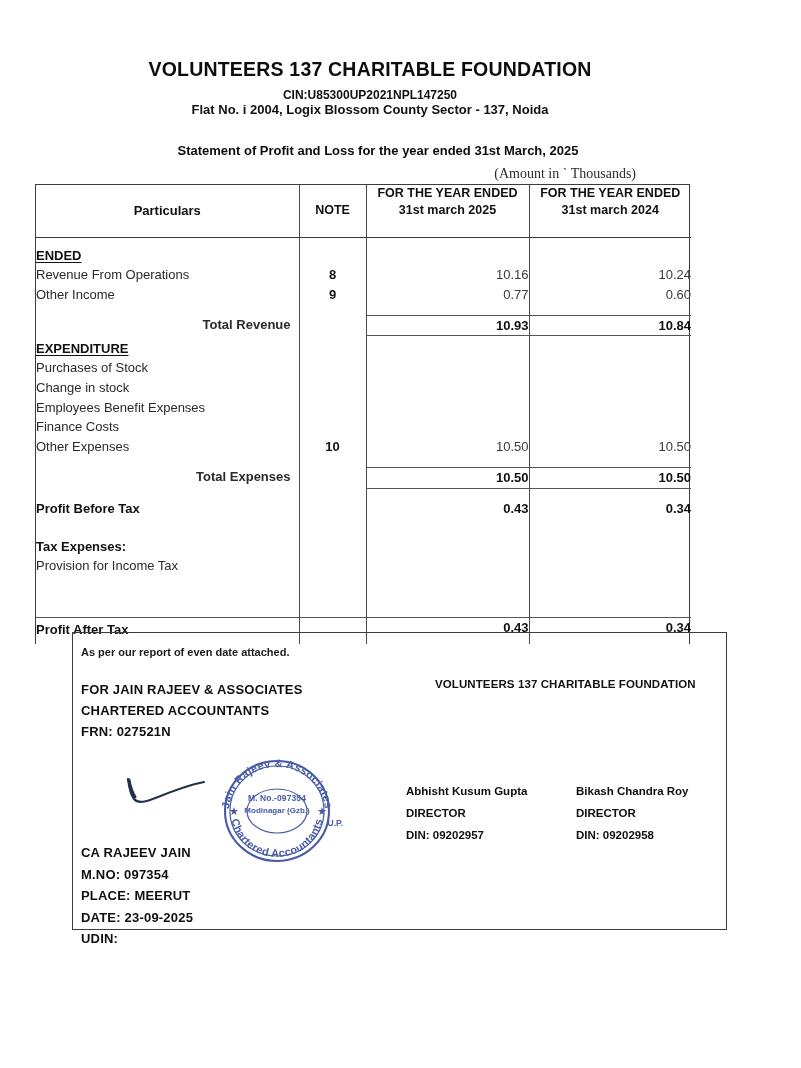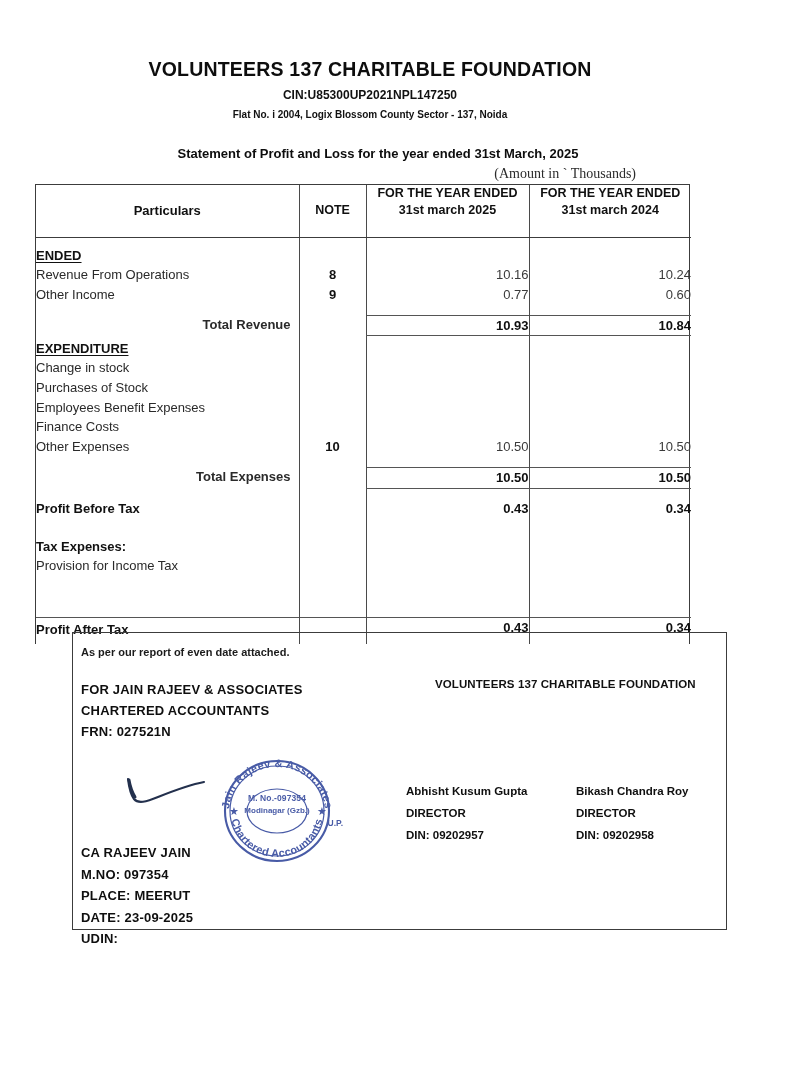--- a/index.html
+++ b/index.html
@@ -20,21 +20,21 @@
   
   .hdr { text-align: center; padding-top: 58px; }
   .org-name {
     font-size: 19.5px; font-weight: 700; letter-spacing: .2px;
     color: #0d0d0d;
   }
   .cin {
     font-size: 12px; font-weight: 700; margin-top: 7px; color:#111;
   }
   .addr {
-    font-size: 10px; font-weight: 700; margin-top: 7px; color:#111;
+    font-size: 13px; font-weight: 700; color:#111;
   }
   .stmt-title {
     font-size: 13px; font-weight: 700; margin-top: 26px; color:#0d0d0d;padding-left:16px;
   }
 
   
   .amount-note {
     position: absolute; right: 104px; top: 166px;
     font-family: "Liberation Serif", serif;
     font-size: 14px; color: #2b2b2b;
@@ -230,27 +230,27 @@
         </tr>
 
         <tr>
           <td class="lbl section" style="padding-top:3px;">EXPENDITURE</td>
           <td class="vline-note"></td>
           <td class="vline-y1"></td>
           <td class="vline-y2"></td>
         </tr>
 
         <tr>
-          <td class="lbl">Change in stock</td>
+          <td class="lbl">Purchases of Stock</td>
           <td class="note vline-note"></td>
           <td class="num vline-y1"></td>
           <td class="num vline-y2"></td>
         </tr>
         <tr>
-          <td class="lbl">Purchases of Stock</td>
+          <td class="lbl">Change in stock</td>
           <td class="note vline-note"></td>
           <td class="num vline-y1"></td>
           <td class="num vline-y2"></td>
         </tr>
         <tr>
           <td class="lbl">Employees Benefit Expenses</td>
           <td class="note vline-note"></td>
           <td class="num vline-y1"></td>
           <td class="num vline-y2"></td>
         </tr>

